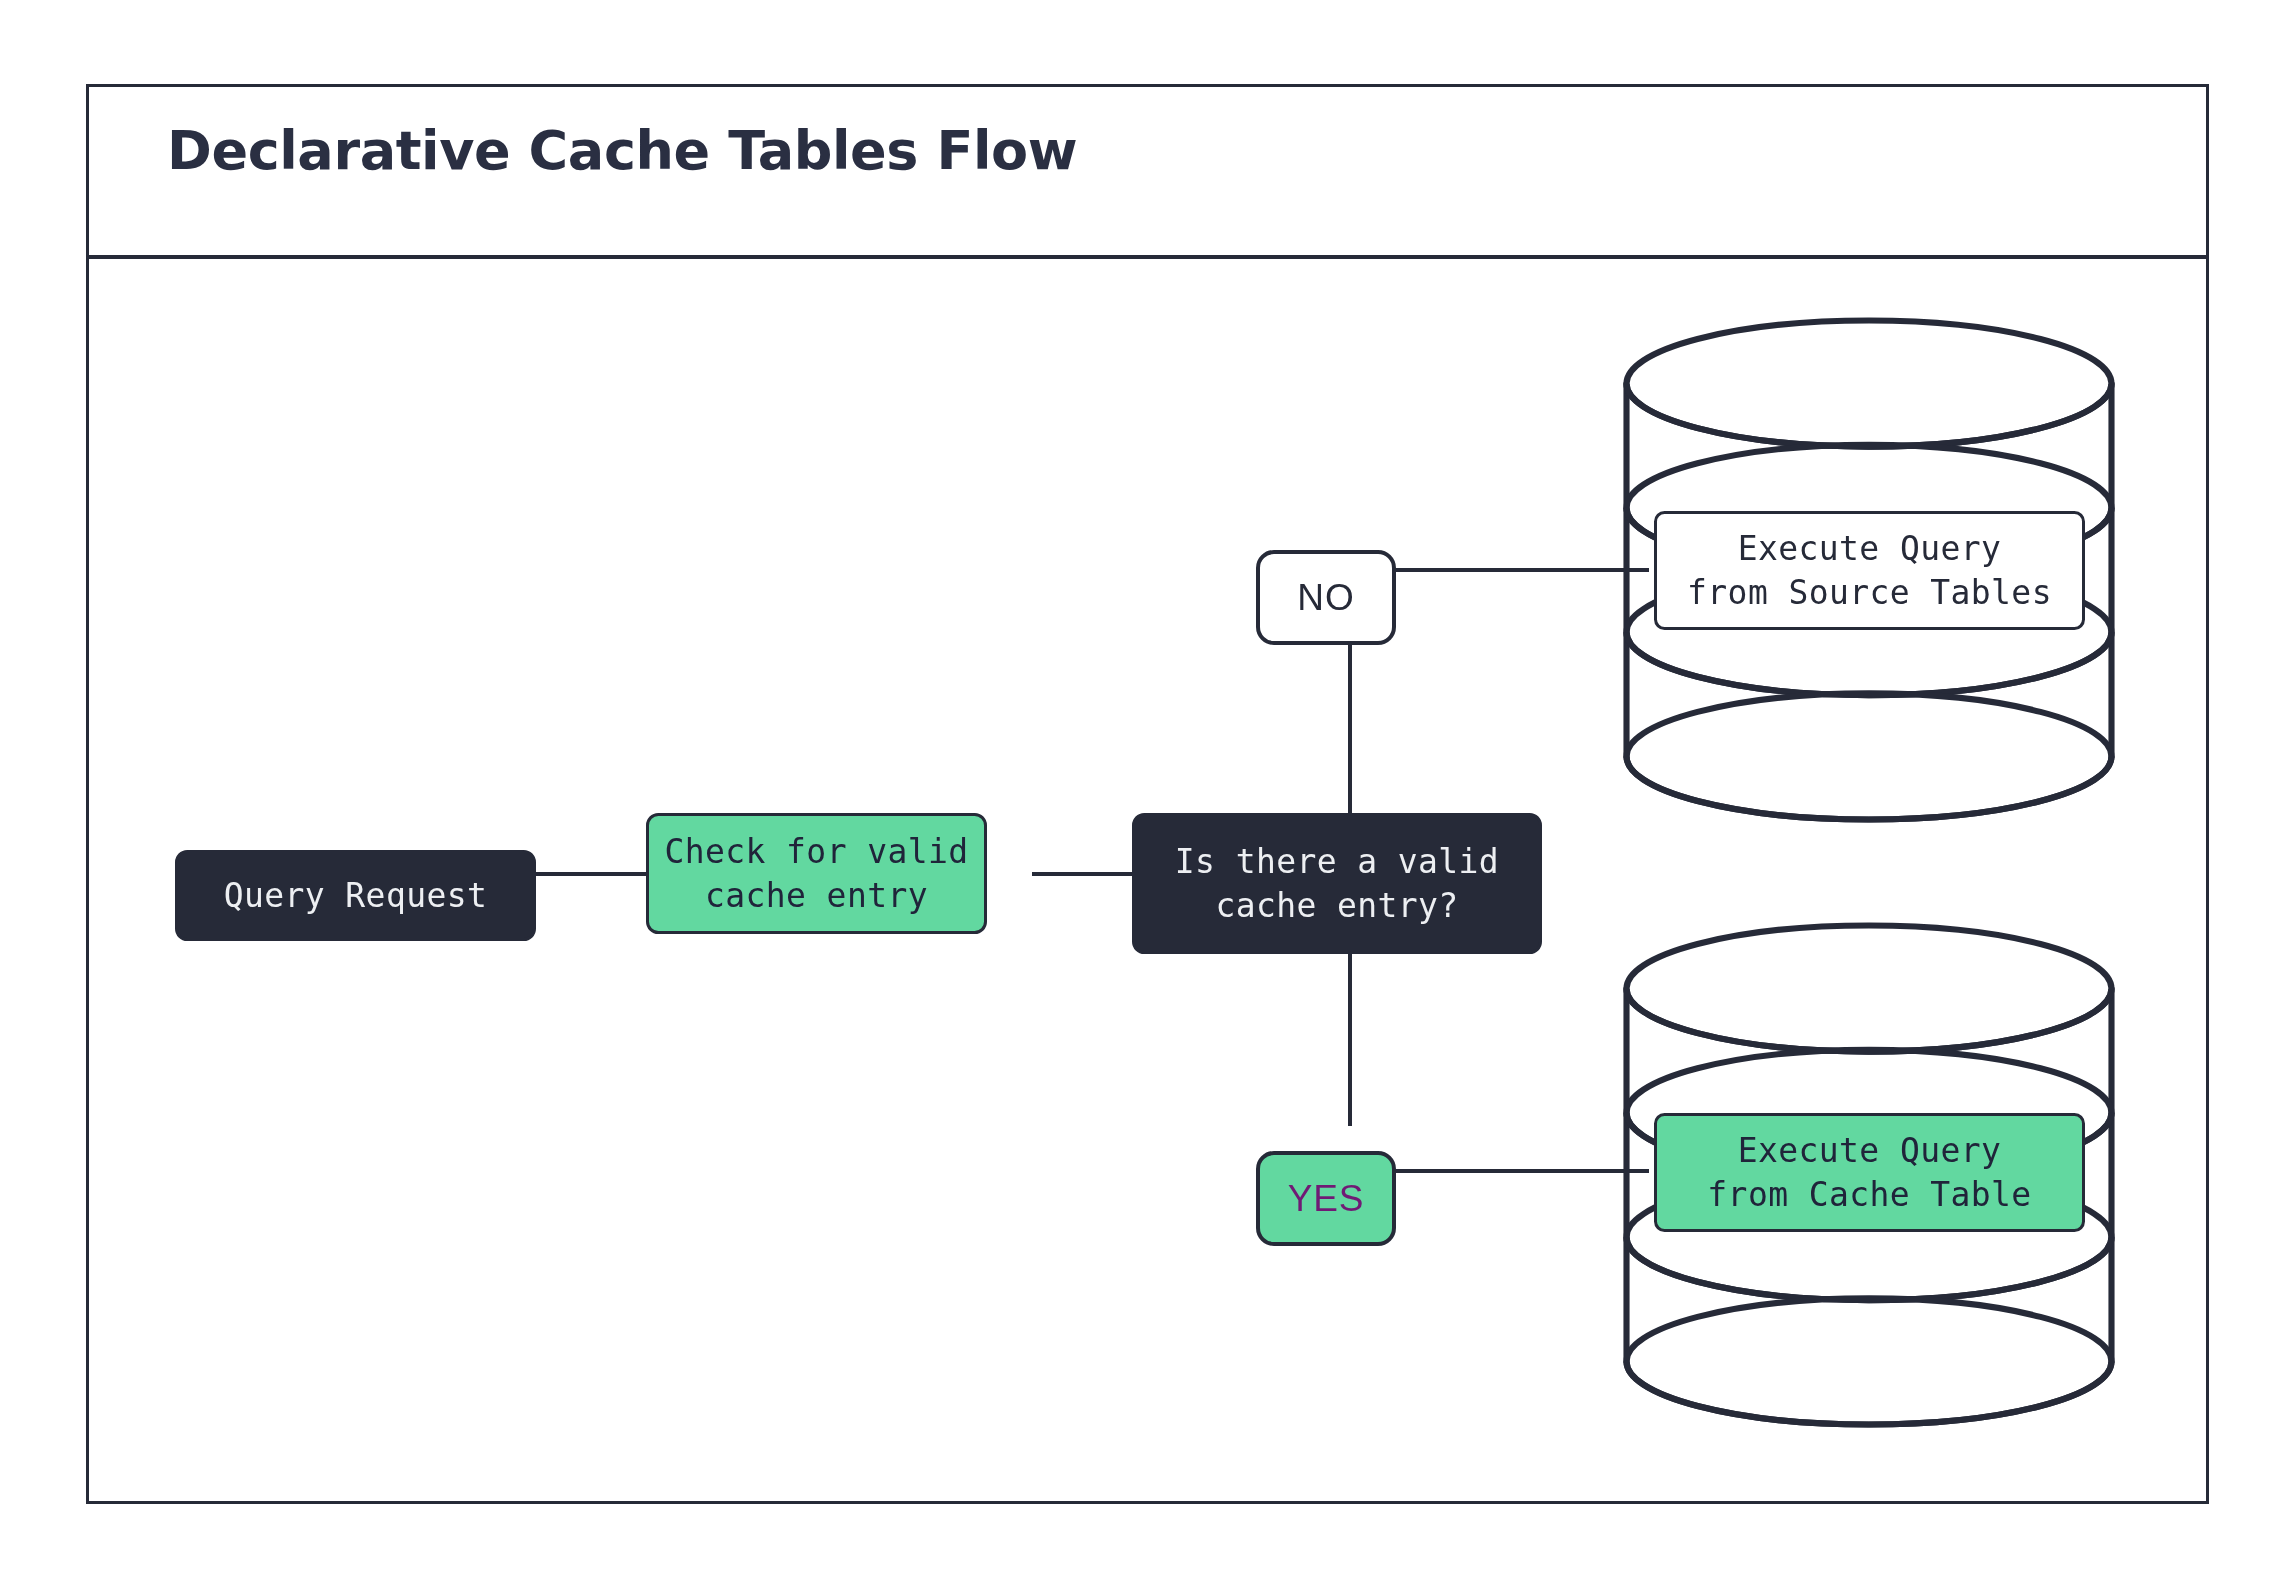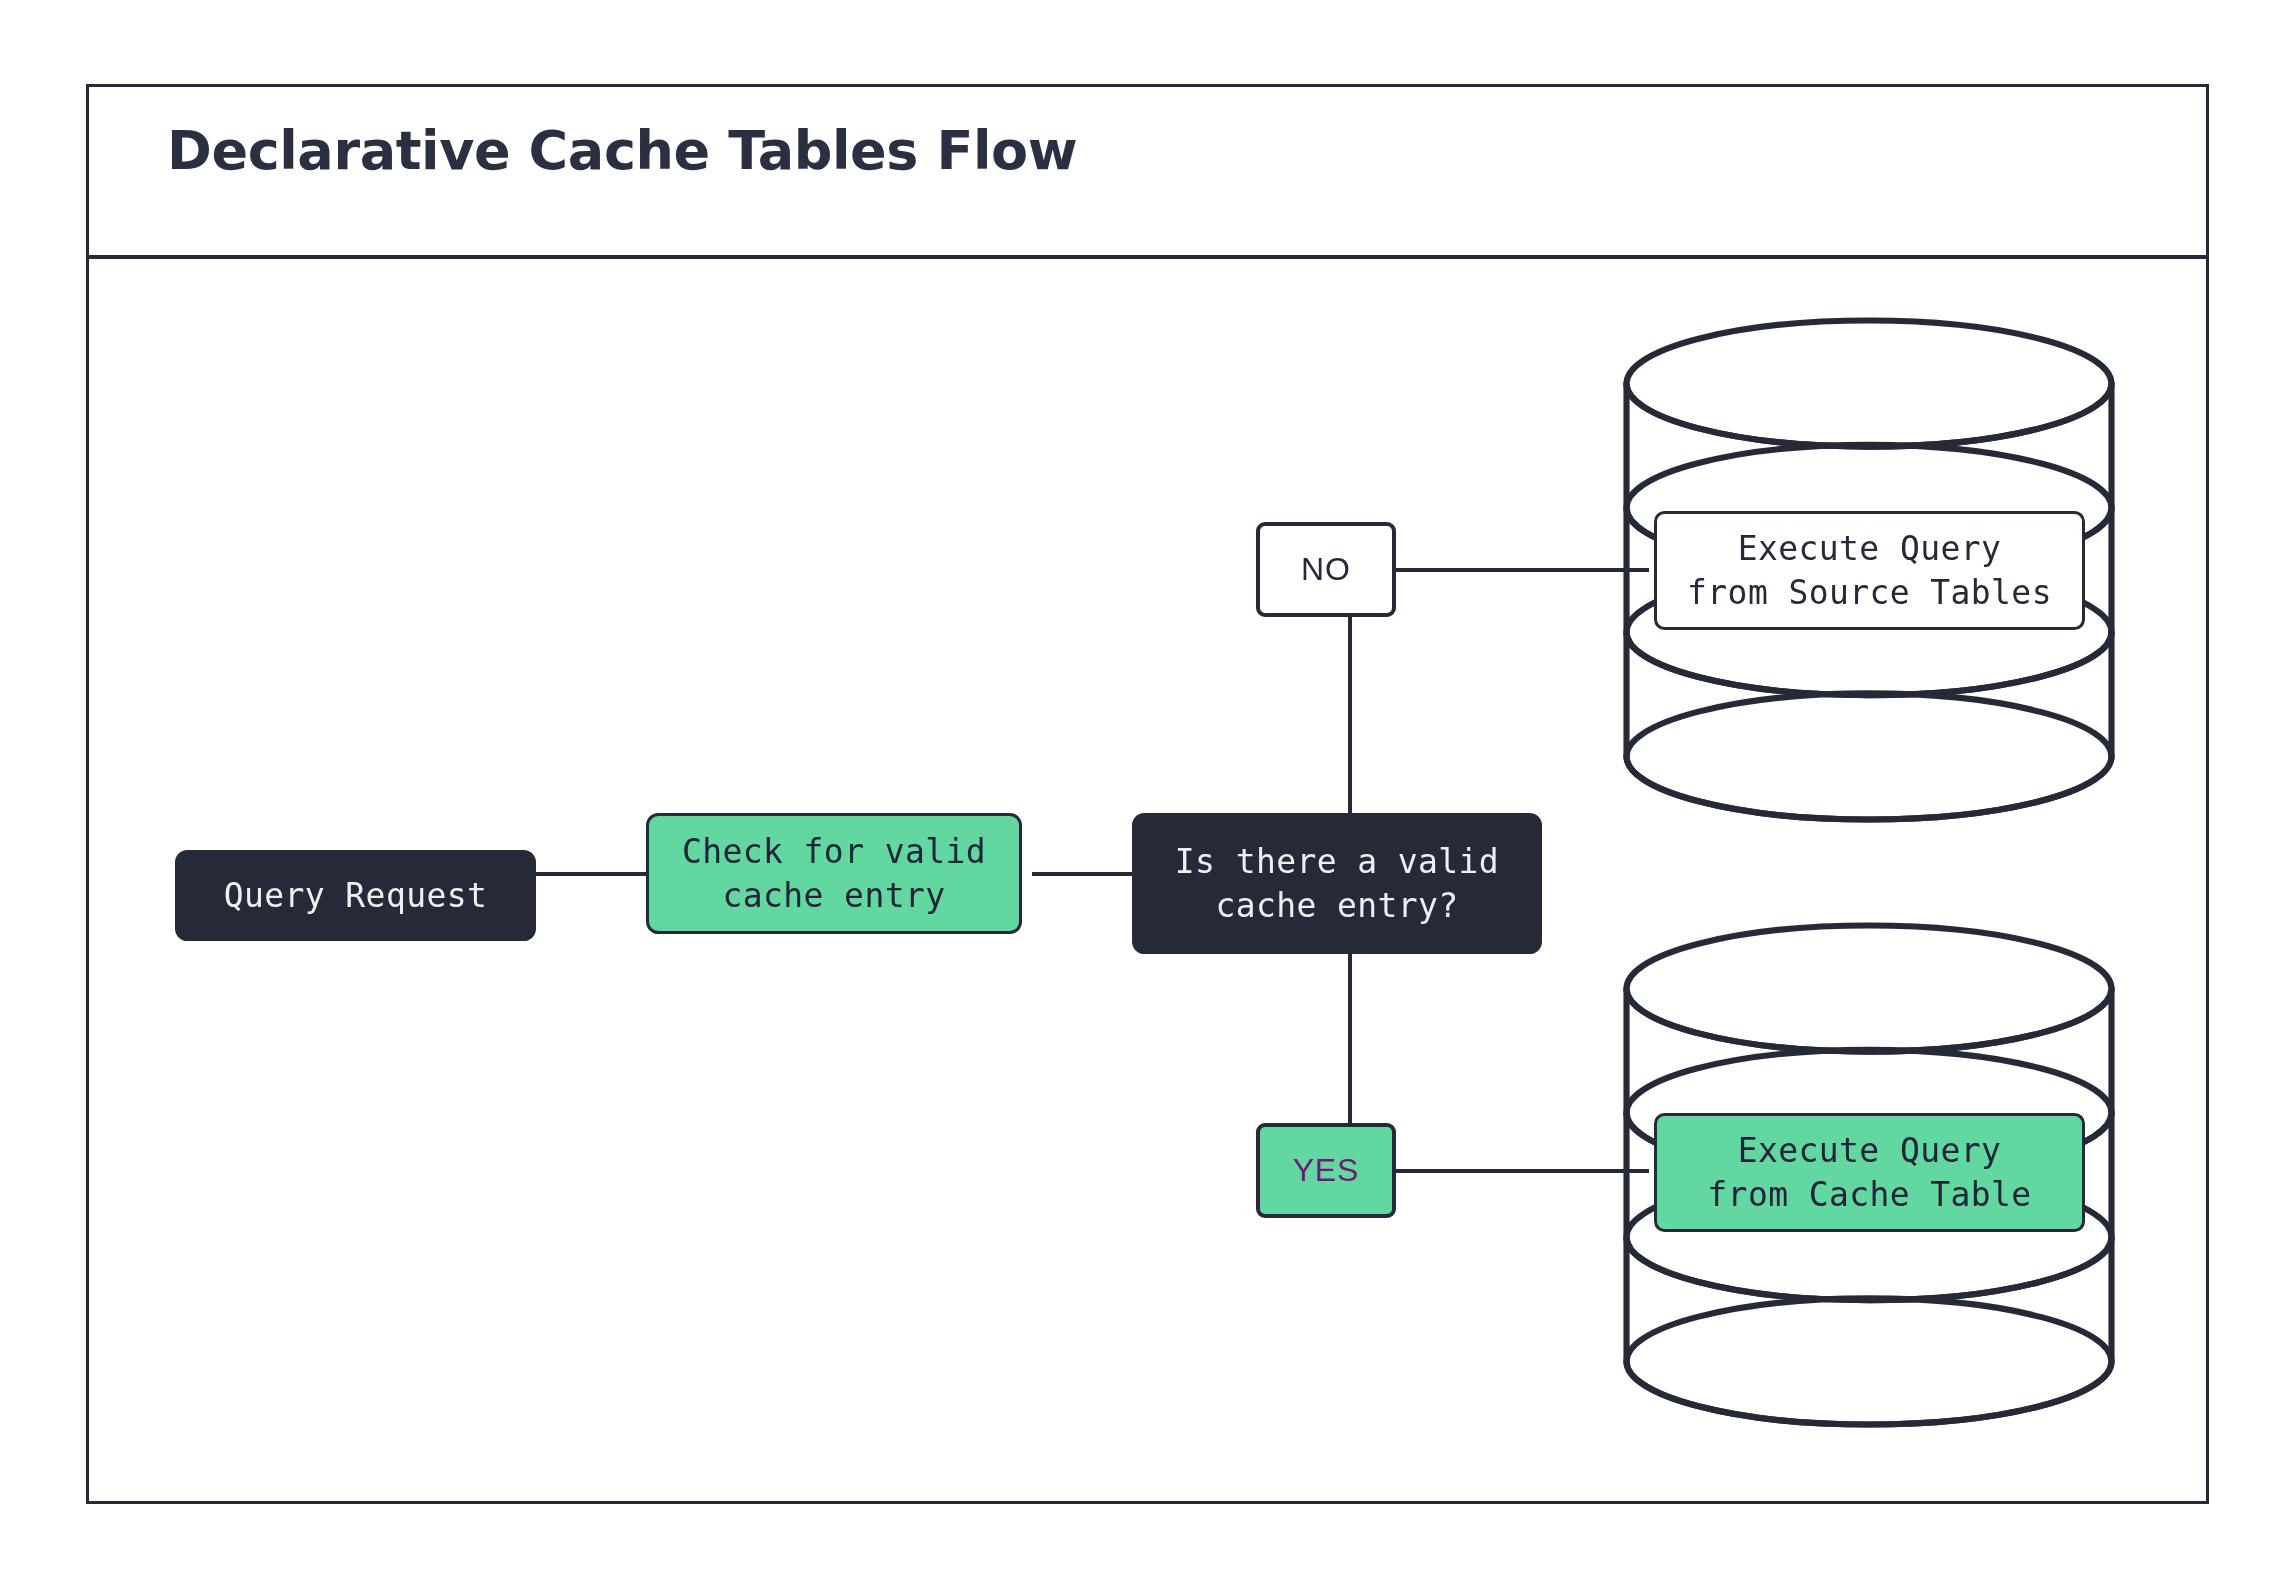--- a/index.html
+++ b/index.html
@@ -86,26 +86,27 @@
     border: 3.5px solid #262A38;
   }
 
   
   .chip {
     position: absolute;
     box-sizing: border-box;
     display: flex;
     align-items: center;
     justify-content: center;
-    border-radius: 9px;
+    border-radius: 18px;
     font-family: "Liberation Sans", sans-serif;
-    font-size: 32px;
+    font-size: 37px;
     font-weight: 500;
     letter-spacing: 0.9px;
     border: 4.4px solid #262A38;
+    margin-top: 28px;
   }
   .chip-white { background: #ffffff; color: #262A38; }
   .chip-green { background: #62D8A0; color: #701a75; }
 
   
   .db { position: absolute; }
   .db svg { display: block; overflow: visible; }
 
   .db-label {
     position: absolute;
@@ -142,21 +143,21 @@
   <div class="conn conn-v" style="left:1348px; top:613px; width:4.4px; height:203px;"></div>
 
   <div class="conn conn-h" style="left:1393px; top:568px; width:256px;"></div>
 
   <div class="conn conn-v" style="left:1348px; top:951px; width:4.4px; height:175px;"></div>
 
   <div class="conn conn-h" style="left:1393px; top:1169px; width:256px;"></div>
 
   <div class="node node-dark" style="left:175px; top:828px; width:361px; height:91px;margin-top:22px;">Query Request</div>
 
-  <div class="node node-green" style="left:646px; top:813px; width:376px; height:121px;">Check for valid
+  <div class="node node-green" style="left:646px; top:813px; width:341px; height:121px;">Check for valid
 cache entry</div>
 
   <div class="node node-dark" style="left:1132px; top:813px; width:410px; height:141px;">Is there a valid
 cache entry?</div>
 
   <div class="chip chip-white" style="left:1256px; top:522px; width:140px; height:95px;">NO</div>
 
   <div class="chip chip-green" style="left:1256px; top:1123px; width:140px; height:95px;">YES</div>
 
   <div class="db" style="left:1623px; top:317px; width:492px; height:506px;">

